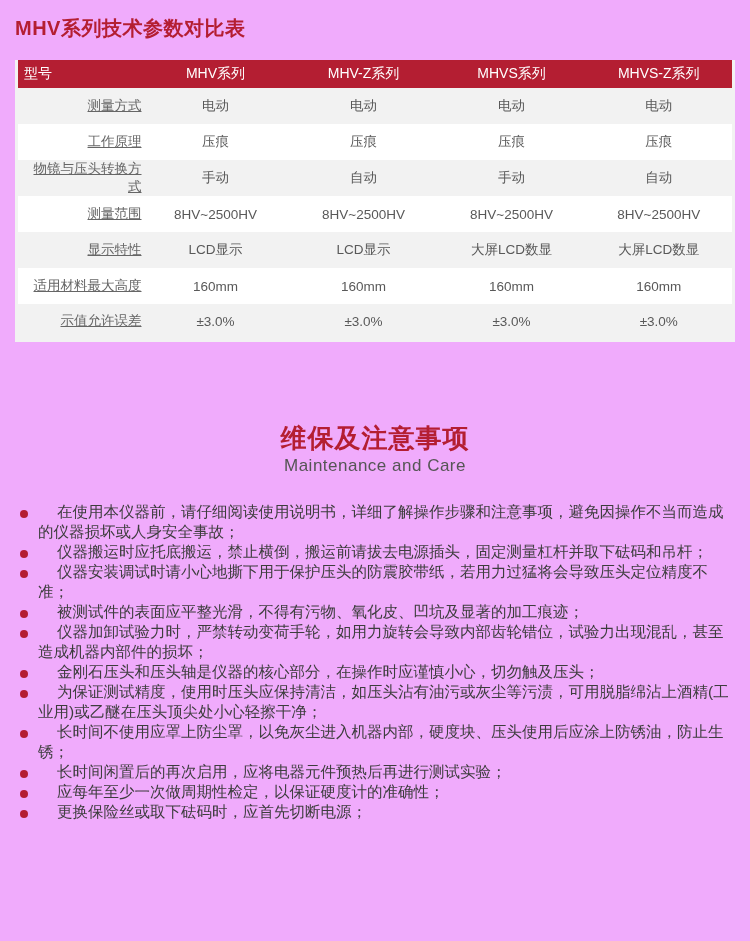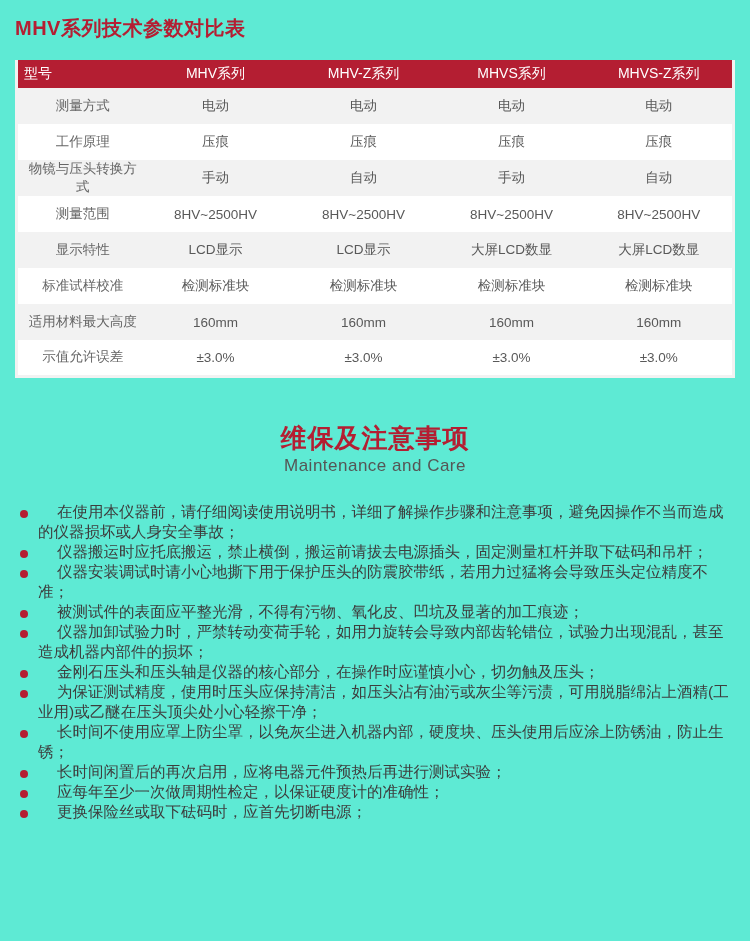--- a/index.html
+++ b/index.html
@@ -6,21 +6,21 @@
     --red:#b41e32;
     --stripe:#f2f2f2;
     --label:#666666;
     --value:#595959;
     --body:#3d3d3d;
     --sub:#555555;
   }
   *{box-sizing:border-box;}
   html,body{margin:0;padding:0;background:#ffffff;}
   body{font-family:"Liberation Sans","DejaVu Sans",sans-serif;color:var(--body);}
-  .page{position:relative;width:750px;height:941px;background:#5eead4;overflow:hidden;}
+  .page{position:relative;width:750px;height:941px;background:#f0abfc;overflow:hidden;}
 
   .doc-title{
     position:absolute;top:15px;left:15px;margin:0;
     font-size:20px;font-weight:bold;color:var(--red);letter-spacing:0.5px;
   }
 
   .spec-table{
     position:absolute;top:60px;left:15px;width:720px;
     border-collapse:collapse;table-layout:fixed;
     border-left:3px solid var(--stripe);
@@ -32,21 +32,21 @@
     height:28px;padding:0;text-align:center;vertical-align:middle;
   }
   .spec-table thead th.first{width:125px;text-align:left;padding-left:6px;}
   .spec-table tbody tr{height:36px;}
   .spec-table tbody tr:nth-child(odd){background:var(--stripe);}
   .spec-table tbody tr:nth-child(even){background:#ffffff;}
   .spec-table tbody td{
     font-size:13.5px;color:var(--value);text-align:center;vertical-align:middle;padding:0;
   }
   .spec-table tbody td.row-label{
-    text-align:center;padding-left:6px;color:var(--label);
+    text-align:right;padding-left:6px;color:var(--label);text-decoration:underline;
   }
 
   .section-head{position:absolute;top:421px;left:0;width:750px;text-align:center;}
   .section-head h2{
     margin:0;font-size:26px;font-weight:bold;color:var(--red);letter-spacing:1px;
   }
   .section-sub{
     font-size:17px;color:var(--sub);letter-spacing:0.5px;
   }
 
@@ -110,27 +110,20 @@
           <td>8HV~2500HV</td>
         </tr>
         <tr>
           <td class="row-label">显示特性</td>
           <td>LCD显示</td>
           <td>LCD显示</td>
           <td>大屏LCD数显</td>
           <td>大屏LCD数显</td>
         </tr>
         <tr>
-          <td class="row-label">标准试样校准</td>
-          <td>检测标准块</td>
-          <td>检测标准块</td>
-          <td>检测标准块</td>
-          <td>检测标准块</td>
-        </tr>
-        <tr>
           <td class="row-label">适用材料最大高度</td>
           <td>160mm</td>
           <td>160mm</td>
           <td>160mm</td>
           <td>160mm</td>
         </tr>
         <tr>
           <td class="row-label">示值允许误差</td>
           <td>±3.0%</td>
           <td>±3.0%</td>

